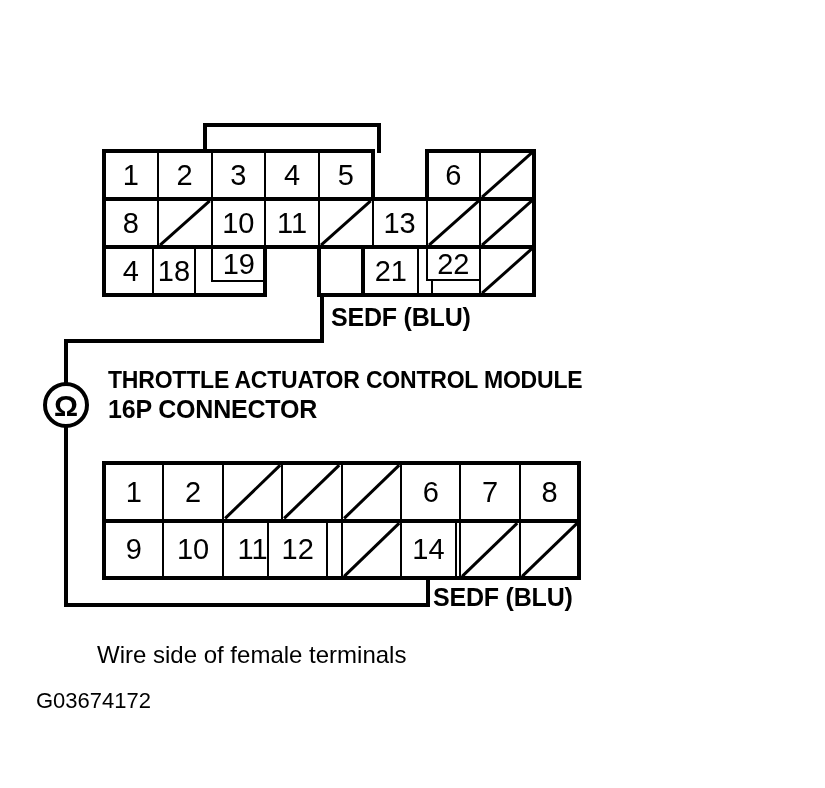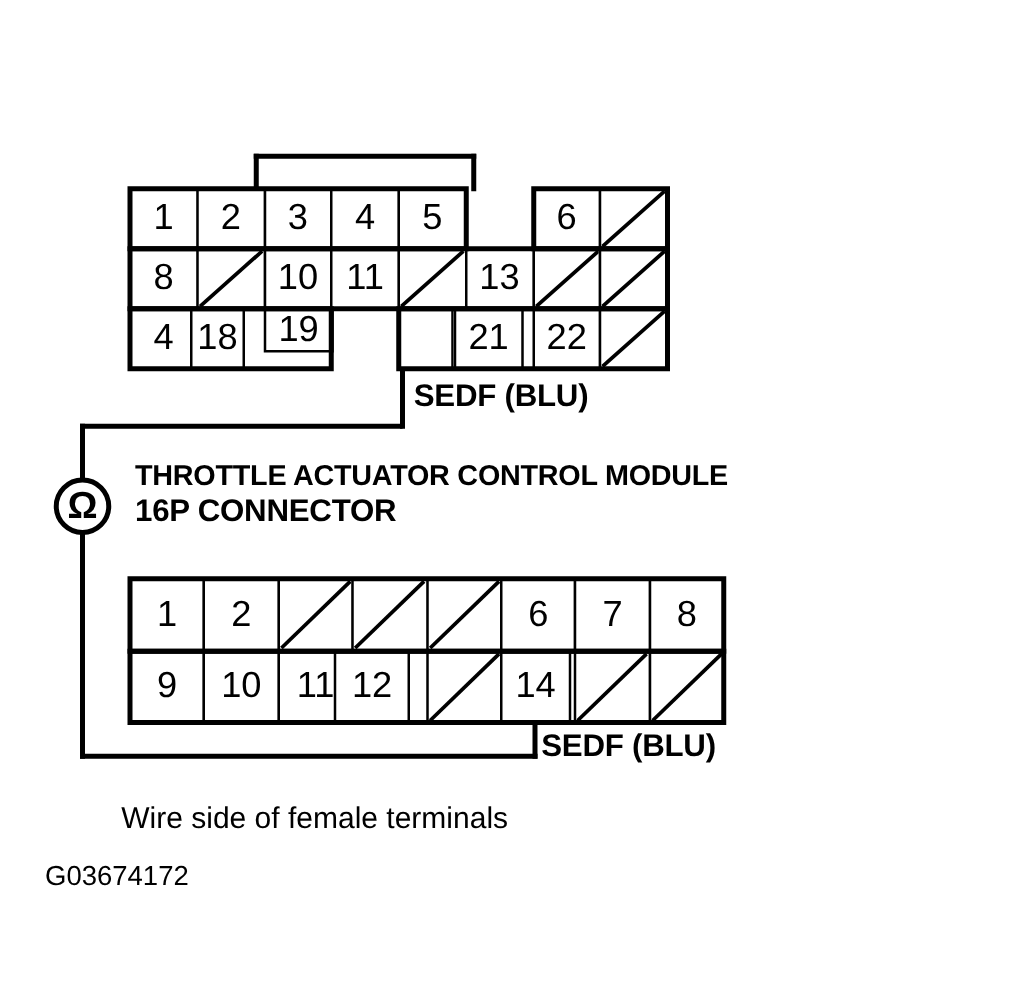--- a/index.html
+++ b/index.html
@@ -215,21 +215,21 @@
       </div>
       <div class="cell" style="left: 108px; top: 96px; width: 55.75px; height: 36px;">
         <span class="cell-num">19</span>
       </div>
       <div class="cell" style="left: 215px; top: 96px; width: 72px; height: 50px; margin-left: 43px;">
         <span class="cell-num">20</span>
       </div>
       <div class="cell" style="left: 260px; top: 96px; width: 55.75px; height: 50px;">
         <span class="cell-num">21</span>
       </div>
-      <div class="cell" style="left: 322.5px; top: 96px; width: 55.75px; height: 50px;">
+      <div class="cell" style="left: 322.5px; top: 96px; width: 55.75px; height: 35px;">
         <span class="cell-num">22</span>
       </div>
       <div class="cell" style="left: 376.25px; top: 96px; width: 55.75px; height: 50px;">
         <svg class="diag" viewBox="0 0 100 100" preserveAspectRatio="none">
           <line x1="2" y1="98" x2="98" y2="2" stroke="#000000" stroke-width="3" vector-effect="non-scaling-stroke"></line>
         </svg>
       </div>
       <div class="outline" style="left: -1px; top: -1px; width: 272.75px; height: 52px;"></div>
       <div class="outline" style="left: 321.5px; top: -1px; width: 111.5px; height: 52px;"></div>
       <div class="outline" style="left: -1px; top: 47px; width: 434px; height: 52px;"></div>

